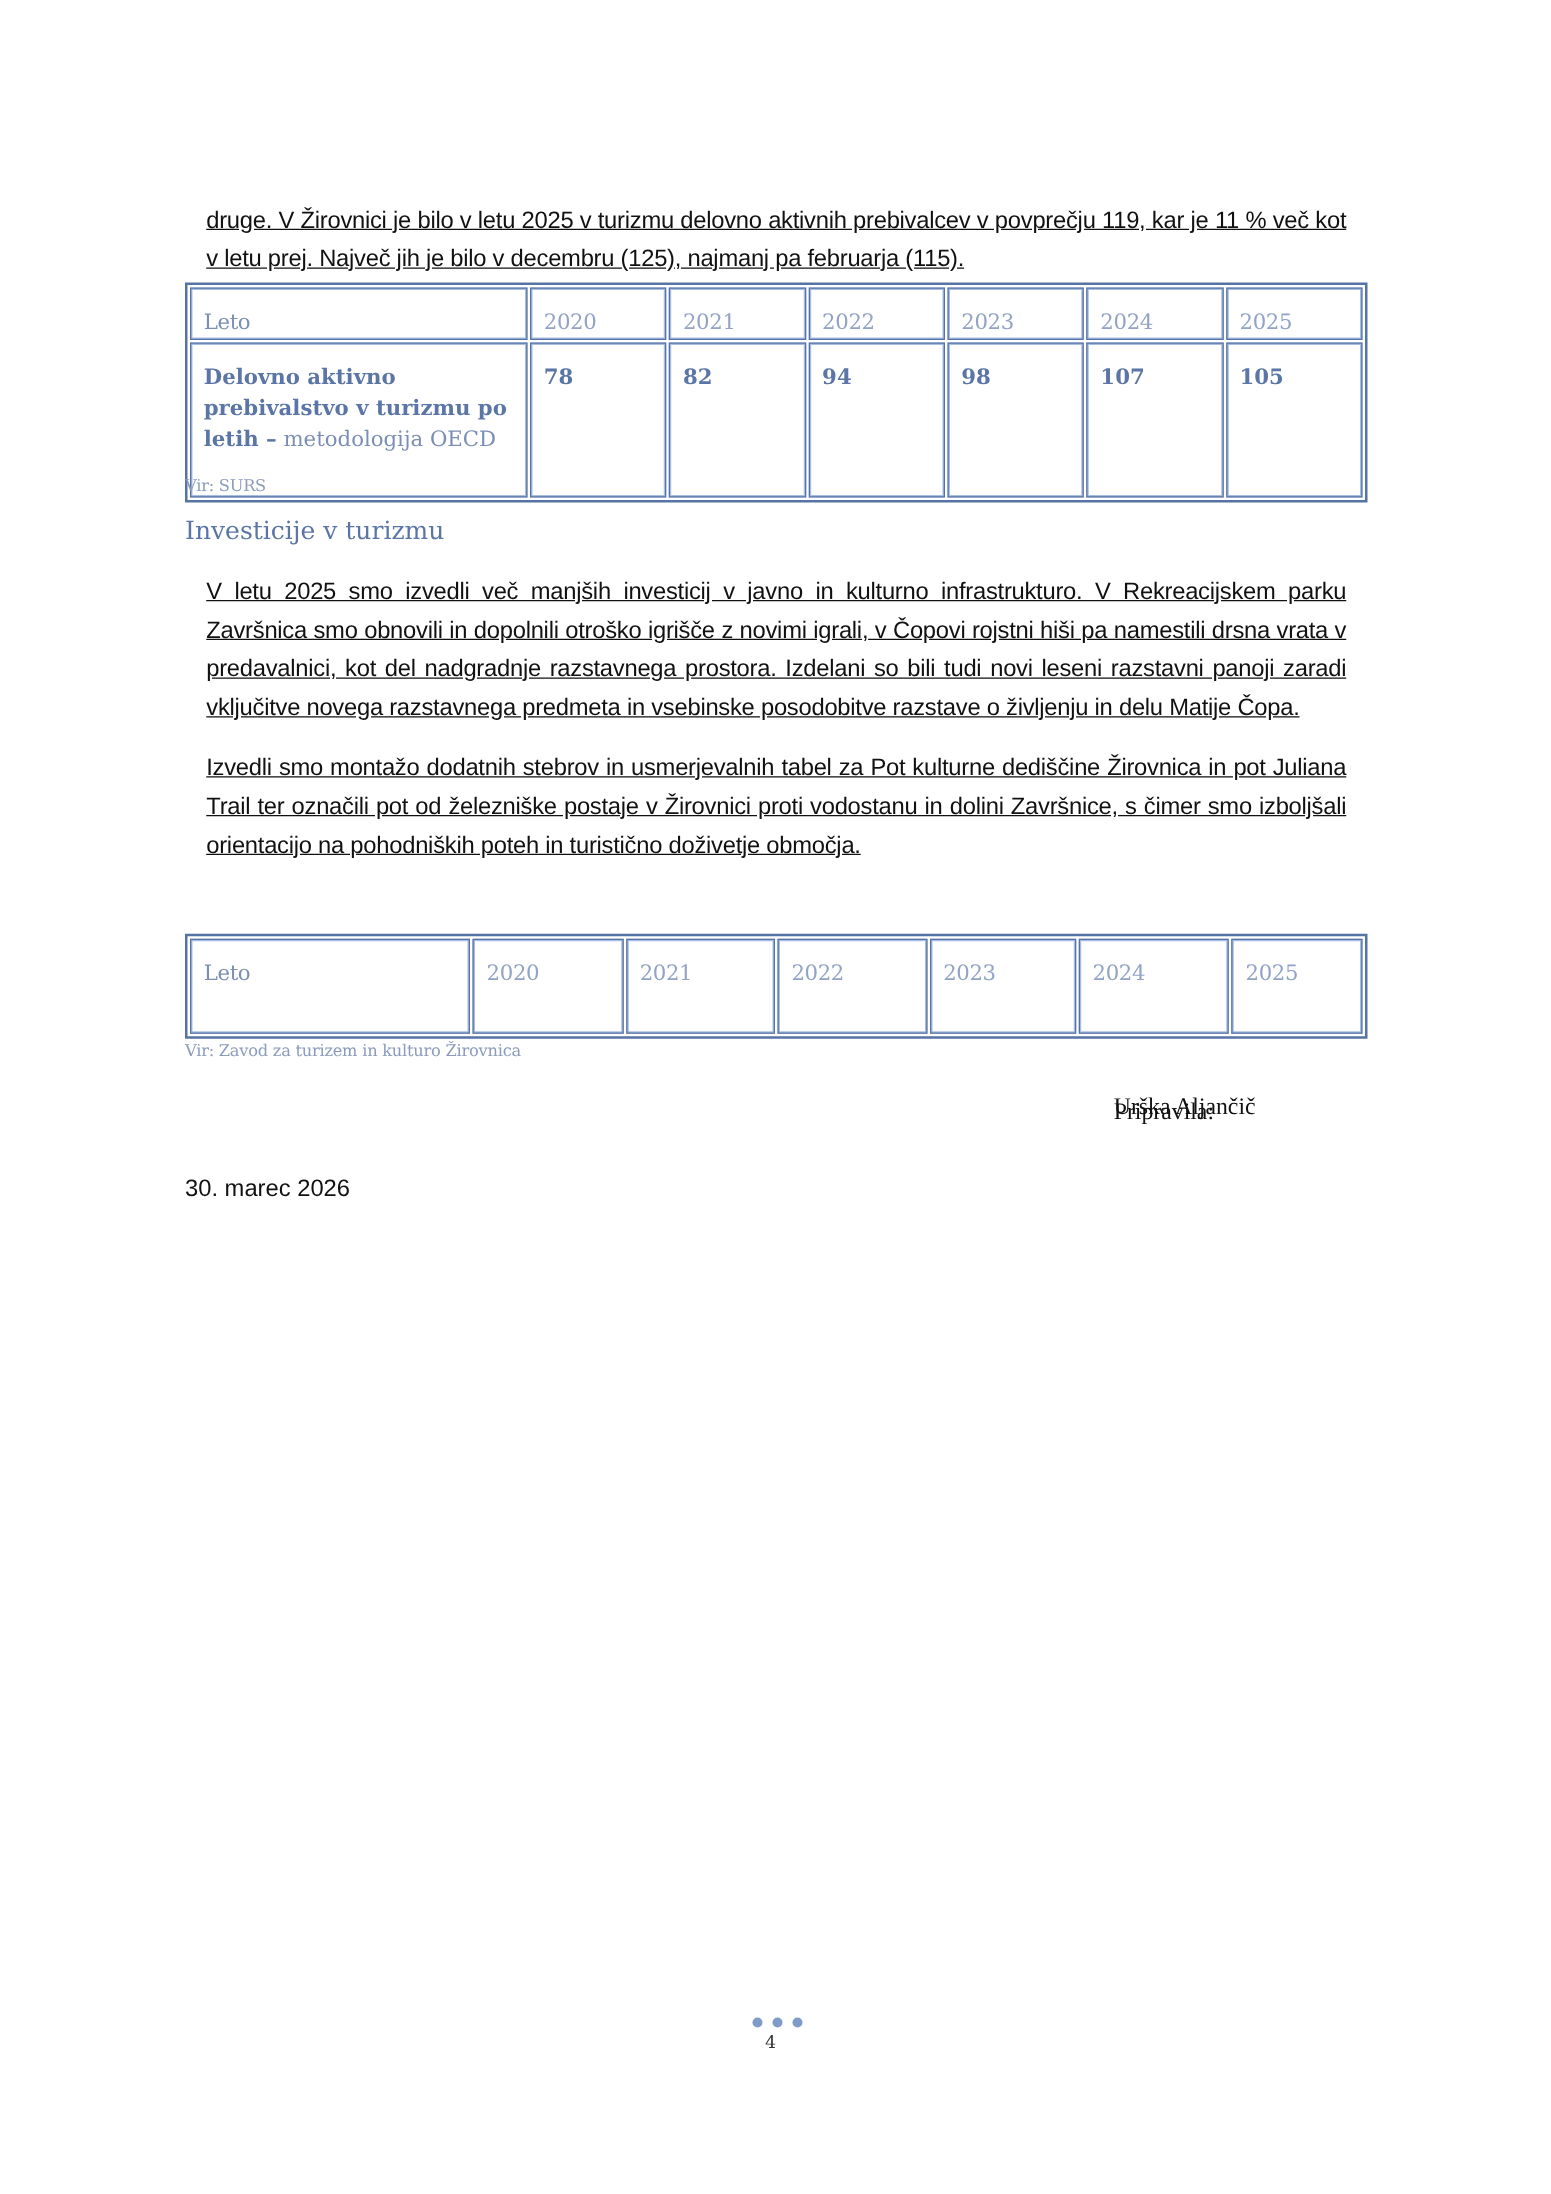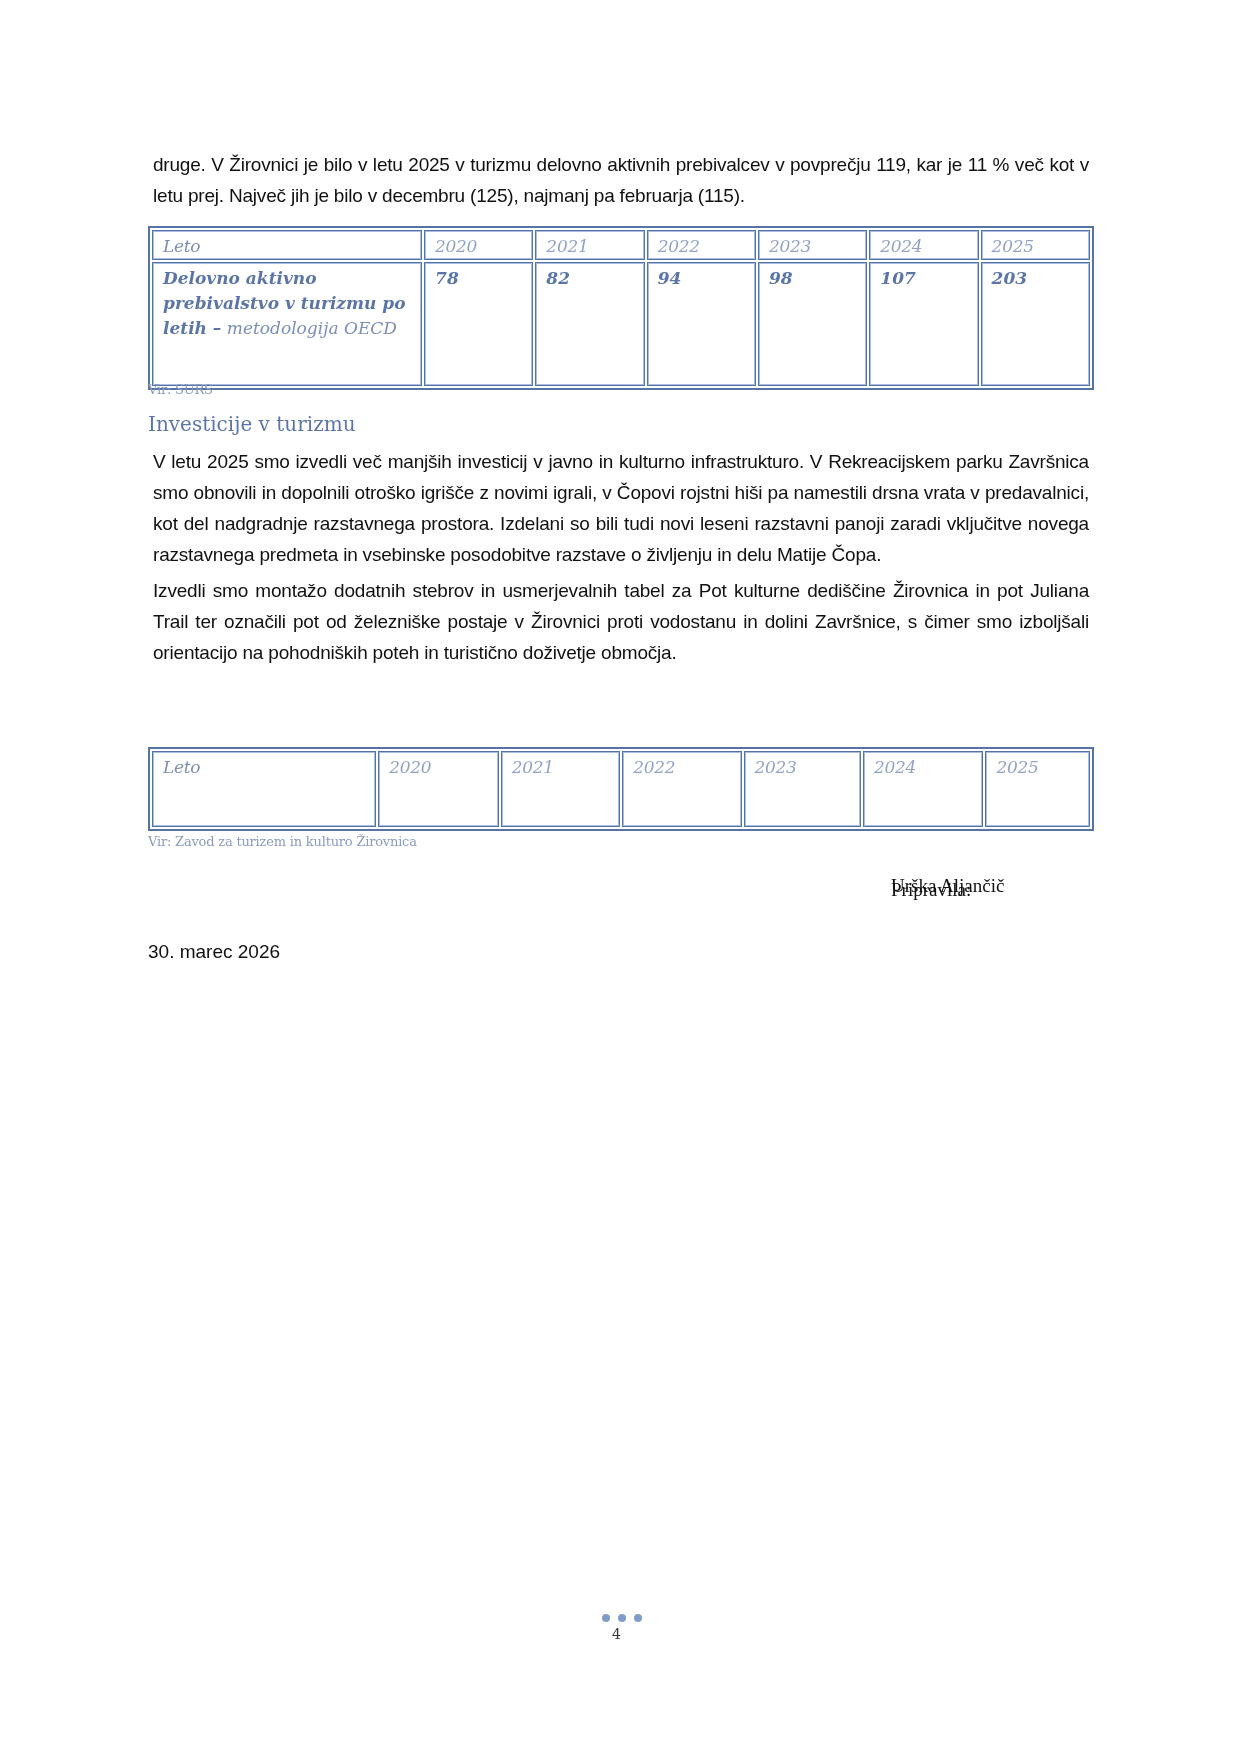--- a/index.html
+++ b/index.html
@@ -10,21 +10,21 @@
     position: absolute;
     left: 148px;
     width: 946px;
     font-family: "Liberation Sans", "DejaVu Sans", sans-serif;
     font-size: 19px;
     line-height: 31px;
     color: #111111;
     text-align: justify;
     letter-spacing: -0.2px;
   }
-  .body-text p { margin: 5px; }
+  .body-text p { margin: 17px; text-decoration: underline; }
   .para-intro { top: 144px; }
   .para-invest { top: 441px; }
 
   .heading {
     position: absolute;
     left: 148px;
     top: 412px;
     font-family: "DejaVu Serif", "Liberation Serif", serif;
     font-weight: normal;
     font-size: 20px;
@@ -40,23 +40,22 @@
     border-spacing: 2px;
     border: 2px solid #5673a5;
     background: #ffffff;
     font-family: "DejaVu Serif", "Liberation Serif", serif;
   }
   table.data-table td {
     border: 2px solid #a7bde3;
     outline: 1px solid #5673a5;
     outline-offset: -1px;
     vertical-align: top;
-    padding: 2px 8px 0 9px;
+    padding: 14px 8px 0 9px;
     color: #5b76a6;
-    font-style: italic;
   }
   .t1 { top: 226px; height: 134px; }
   .t2 { top: 747px; height: 84px; }
 
   .hdr-cell {
     font-size: 17px;
     font-weight: 300;
     color: #7b8fb4 !important;
     height: 24px;
     line-height: 24px;
@@ -157,21 +156,21 @@
       <td class="hdr-cell year">2024</td>
       <td class="hdr-cell year">2025</td>
     </tr>
     <tr style="height:124px">
       <td class="row-label"><span>Delovno aktivno prebivalstvo v turizmu po letih –</span><span class="muted"> metodologija OECD</span></td>
       <td class="val-cell">78</td>
       <td class="val-cell">82</td>
       <td class="val-cell">94</td>
       <td class="val-cell">98</td>
       <td class="val-cell">107</td>
-      <td class="val-cell">203</td>
+      <td class="val-cell">105</td>
     </tr>
   </tbody>
     </table>
   <div class="source src1">Vir: SURS</div>
 
   <h2 class="heading">Investicije v turizmu</h2>
 
   <div class="body-text para-invest">
     <p>V letu 2025 smo izvedli več manjših investicij v javno in kulturno infrastrukturo. V Rekreacijskem parku Završnica smo obnovili in dopolnili otroško igrišče z novimi igrali, v Čopovi rojstni hiši pa namestili drsna vrata v predavalnici, kot del nadgradnje razstavnega prostora. Izdelani so bili tudi novi leseni razstavni panoji zaradi vključitve novega razstavnega predmeta in vsebinske posodobitve razstave o življenju in delu Matije Čopa.</p>
     <p>Izvedli smo montažo dodatnih stebrov in usmerjevalnih tabel za Pot kulturne dediščine Žirovnica in pot Juliana Trail ter označili pot od železniške postaje v Žirovnici proti vodostanu in dolini Završnice, s čimer smo izboljšali orientacijo na pohodniških poteh in turistično doživetje območja.</p>

